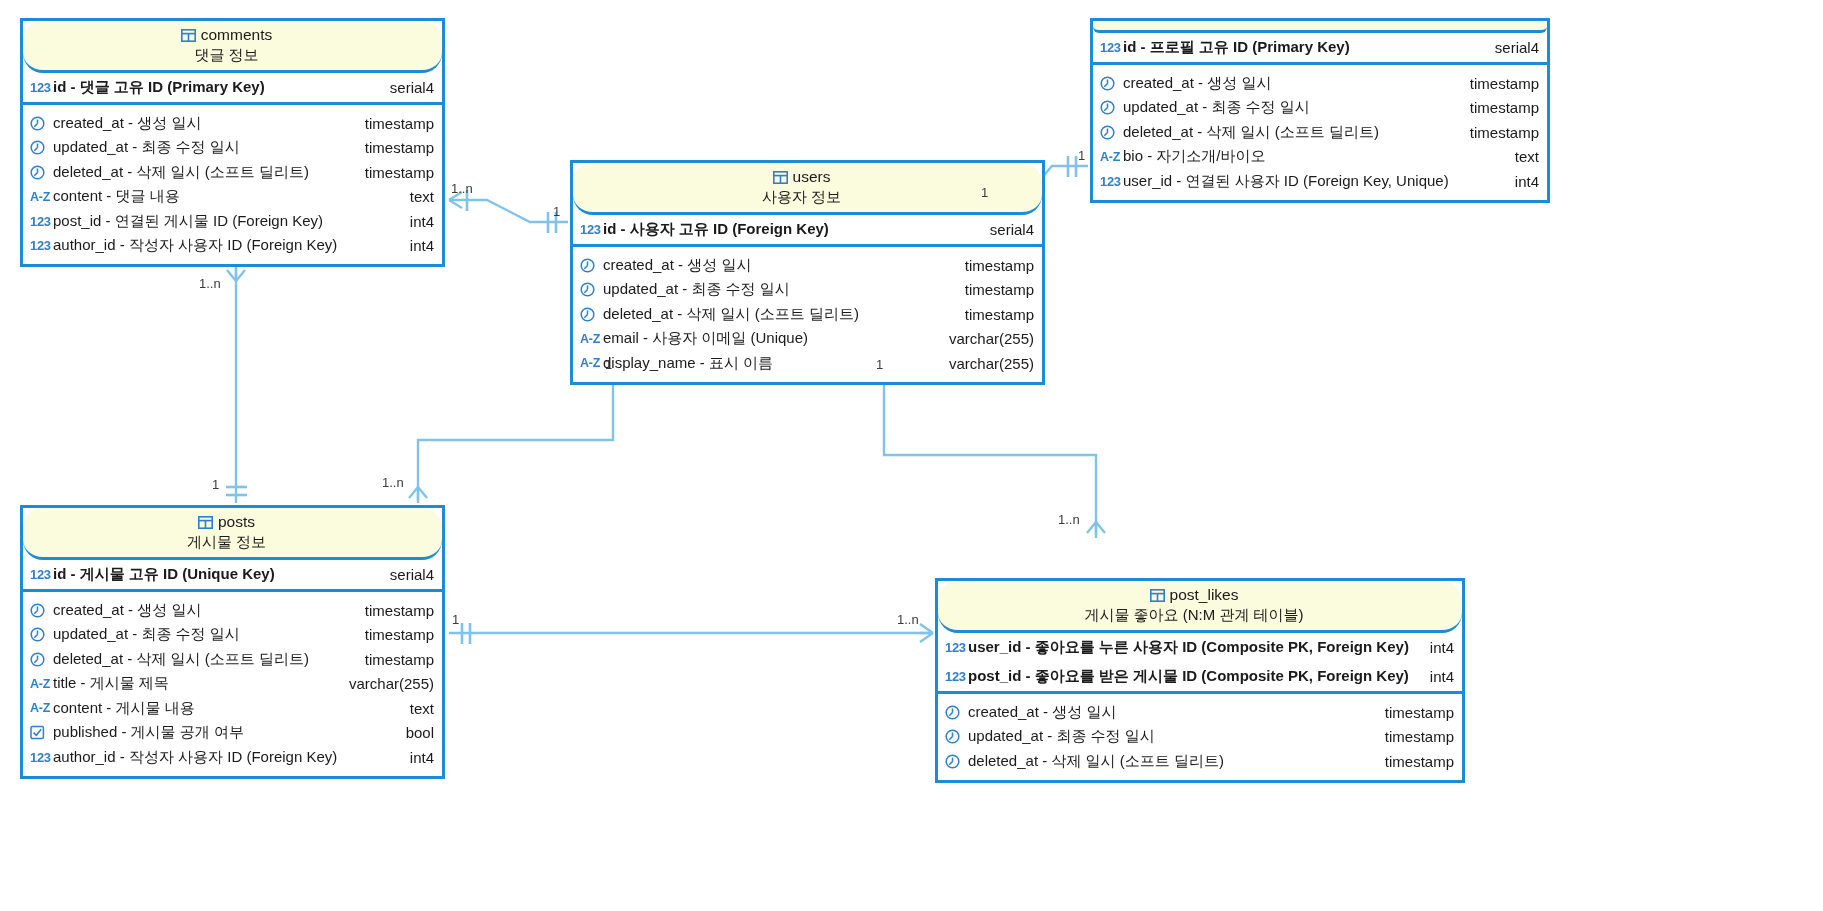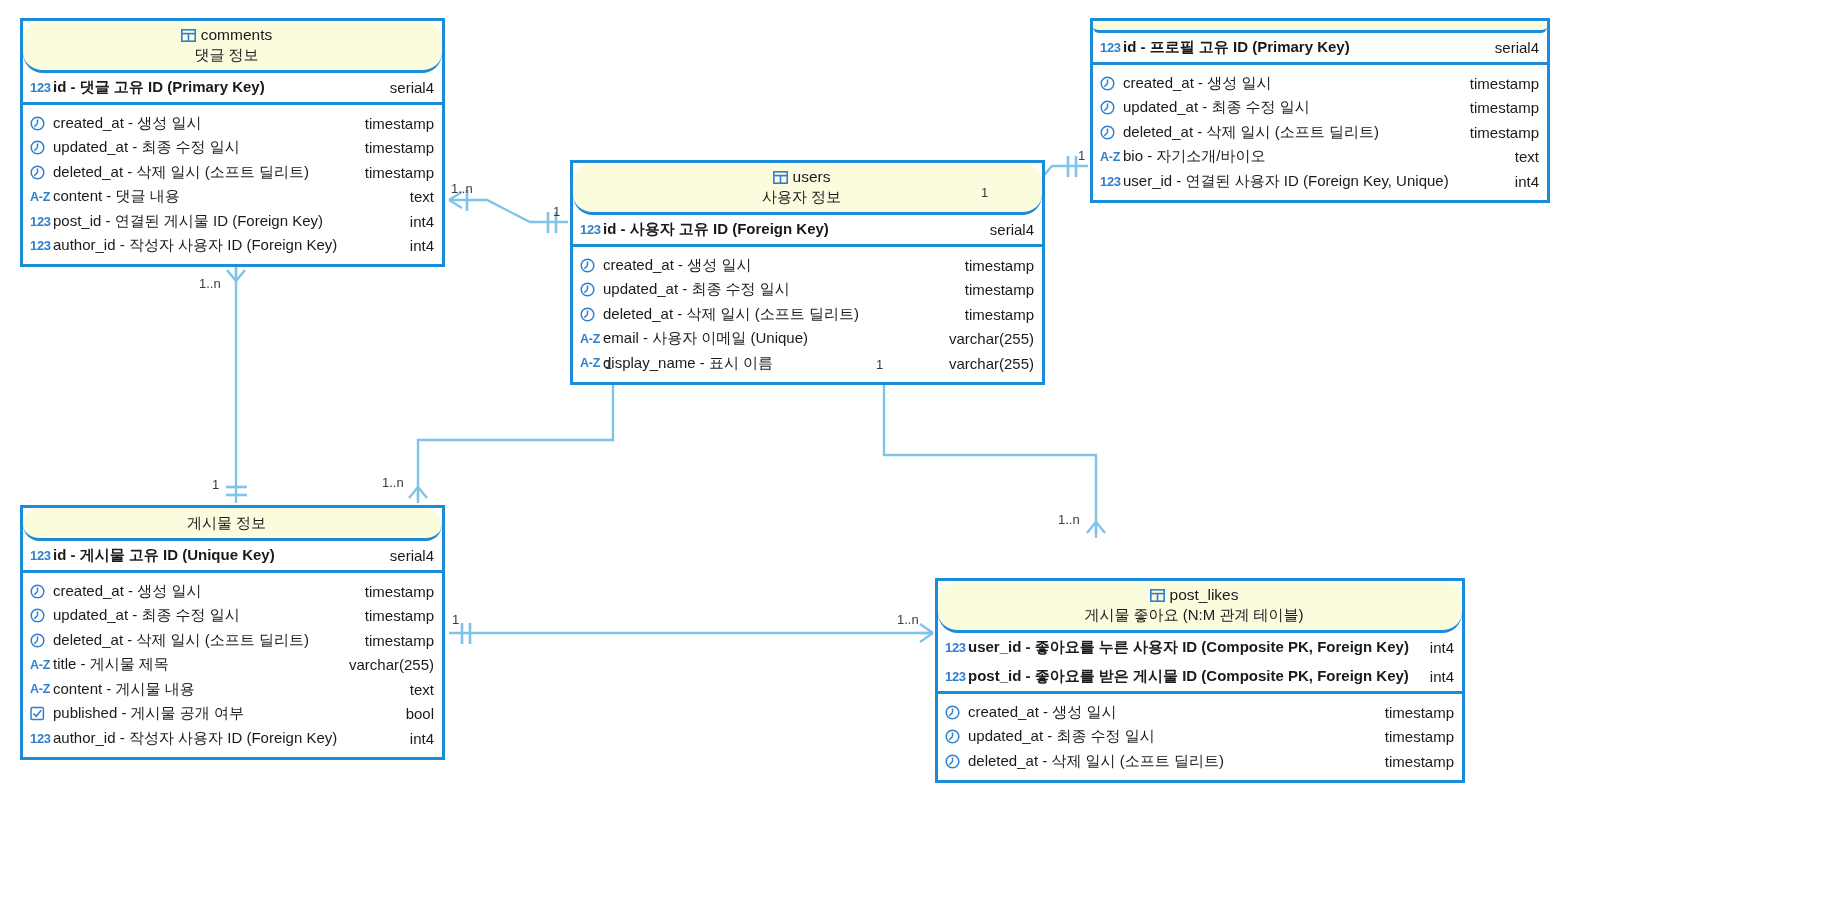--- a/index.html
+++ b/index.html
@@ -316,20 +316,27 @@
           </span>
         <span class="nm">user_id - 연결된 사용자 ID (Foreign Key, Unique)</span>
         <span class="ty">int4</span>
       </div>
       <div class="body-pad-bot"></div>
     </div>
   </div>
 
   <div class="entity" style="left:20px;top:505px;width:425px;">
     <div class="ehead">
+      <div class="etitle">
+        <svg class="tbl-icon" style="display:inline-block" width="15" height="13" viewBox="0 0 15 13">
+          <rect x="0.8" y="0.8" width="13.4" height="11.4" fill="none" stroke="#2f7fd0" stroke-width="1.6"></rect>
+          <line x1="0.8" y1="4.6" x2="14.2" y2="4.6" stroke="#2f7fd0" stroke-width="1.6"></line>
+          <line x1="7.5" y1="4.6" x2="7.5" y2="12.2" stroke="#2f7fd0" stroke-width="1.6"></line>
+        </svg><span>posts</span>
+      </div>
       <div class="esub">게시물 정보</div>
     </div>
     <div class="pkrow">
       <div class="row">
         <span class="ico">
             <span class="i123">123</span>
           </span>
         <span class="nm">id - 게시물 고유 ID (Unique Key)</span>
         <span class="ty">serial4</span>
       </div>

